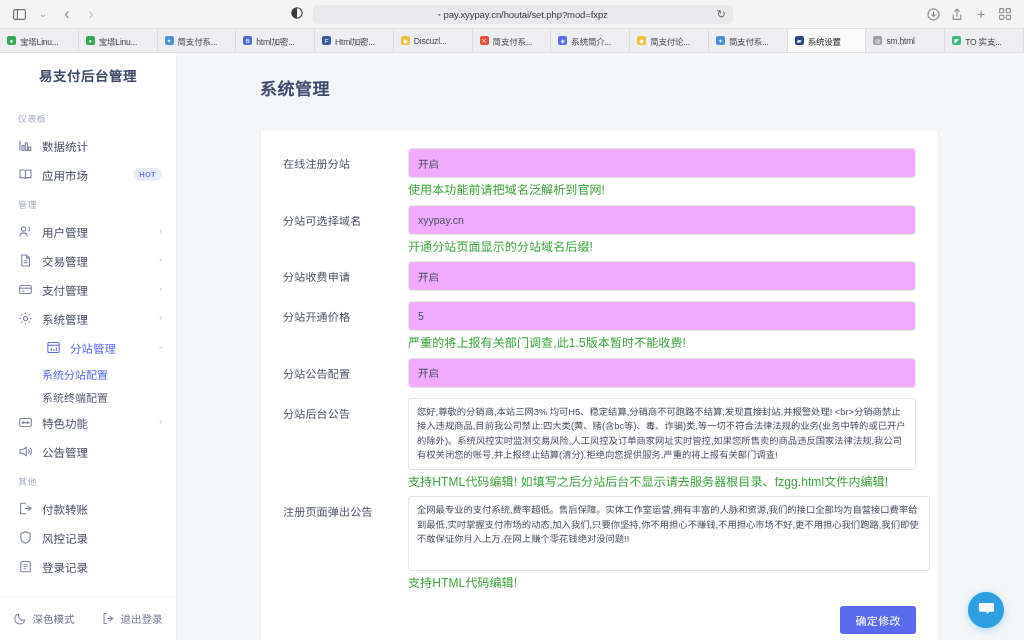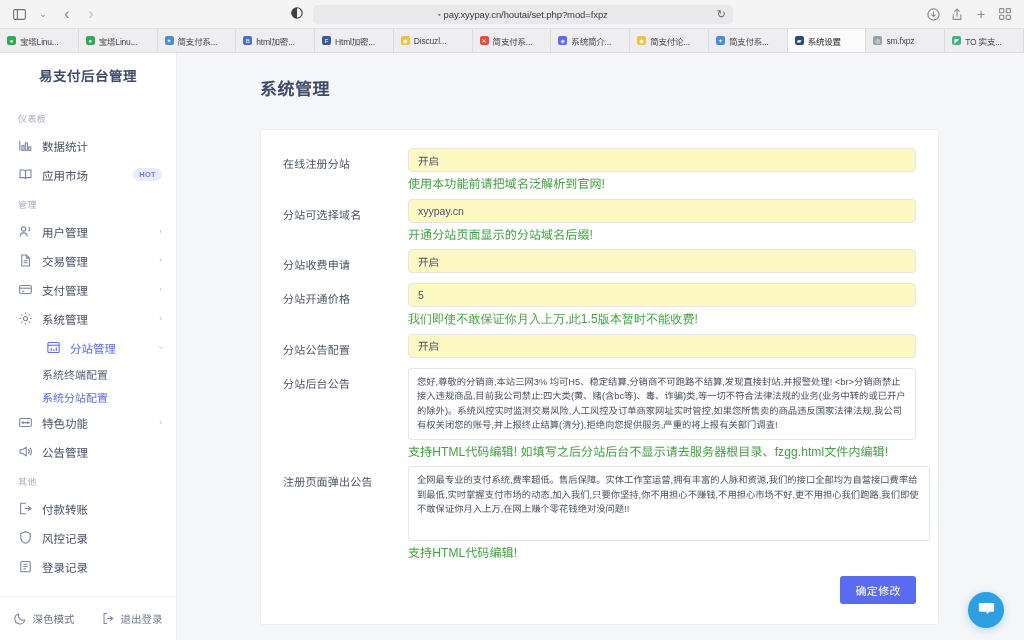--- a/index.html
+++ b/index.html
@@ -267,24 +267,24 @@
     width: 125px;
     flex: none;
     font-size: 11px;
     color: #4e5568;
     padding-top: 7px;
     letter-spacing: 0.2px;
   }
   .form-control { flex: 1; min-width: 0; }
   .inp {
     width: 100%;
-    height: 24px;
+    height: 30px;
     border: 1px solid #e3e5ea;
     border-radius: 4px;
-    background: #fef9c3;
+    background: #f0abfc;
     font-size: 10.5px;
     color: #4a5062;
     padding: 0 9px;
     font-family: "Liberation Sans", "DejaVu Sans", sans-serif;
     outline: none;
     display: block;
   }
   .hint {
     font-size: 12px;
     color: #3fa33f;
@@ -433,21 +433,21 @@
       <div class="tab">
         <span class="tab-favicon" style="background: rgb(74, 144, 217);">✦</span>
         <span class="tab-label">简支付系...</span>
       </div>
       <div class="tab active">
         <span class="tab-favicon" style="background: rgb(44, 74, 124);">▰</span>
         <span class="tab-label">系统设置</span>
       </div>
       <div class="tab">
         <span class="tab-favicon" style="background: rgb(154, 160, 171);">◎</span>
-        <span class="tab-label">sm.fxpz</span>
+        <span class="tab-label">sm.html</span>
       </div>
       <div class="tab">
         <span class="tab-favicon" style="background: rgb(67, 181, 129);">◤</span>
         <span class="tab-label">TO 实支...</span>
       </div>
     </div>
 </div>
 
 <div class="page">
 
@@ -524,22 +524,22 @@
           <span class="ico">
             <svg width="15" height="15" viewBox="0 0 16 16" fill="none" stroke="currentColor" stroke-width="1.15">
               <rect x="2" y="2.6" width="12" height="10.8" rx="1.2"></rect>
               <path d="M2 5.6h12"></path>
               <path d="M5.6 8.4v3.4M8.4 9.6v2.2M11 7.8v4"></path>
             </svg>
           </span>
           <span class="nav-label">分站管理</span>
           <span class="chev down">›</span>
         </div>
+        <div class="subnav-item active">系统分站配置</div>
         <div class="subnav-item">系统终端配置</div>
-        <div class="subnav-item active">系统分站配置</div>
         <div class="nav-item">
           <span class="ico">
             <svg width="15" height="15" viewBox="0 0 16 16" fill="none" stroke="currentColor" stroke-width="1.15">
               <rect x="1.8" y="3.8" width="12.4" height="8.4" rx="1.3"></rect>
               <path d="M5.6 6.6v3M10.4 6.6v3M3.6 8.1h8.8"></path>
             </svg>
           </span>
           <span class="nav-label">特色功能</span>
           <span class="chev">›</span>
         </div>
@@ -628,21 +628,21 @@
         <div class="form-control">
           <input class="inp" value="开启" style="">
           <div class="gap-row"></div>
         </div>
       </div>
 
       <div class="form-row">
         <div class="form-label">分站开通价格</div>
         <div class="form-control">
           <input class="inp" value="5" style="">
-          <div class="hint">我们即使不敢保证你月入上万,此1.5版本暂时不能收费!</div>
+          <div class="hint">严重的将上报有关部门调查,此1.5版本暂时不能收费!</div>
         </div>
       </div>
 
       <div class="form-row">
         <div class="form-label">分站公告配置</div>
         <div class="form-control">
           <input class="inp" value="开启" style="">
           <div class="gap-row"></div>
         </div>
       </div>

